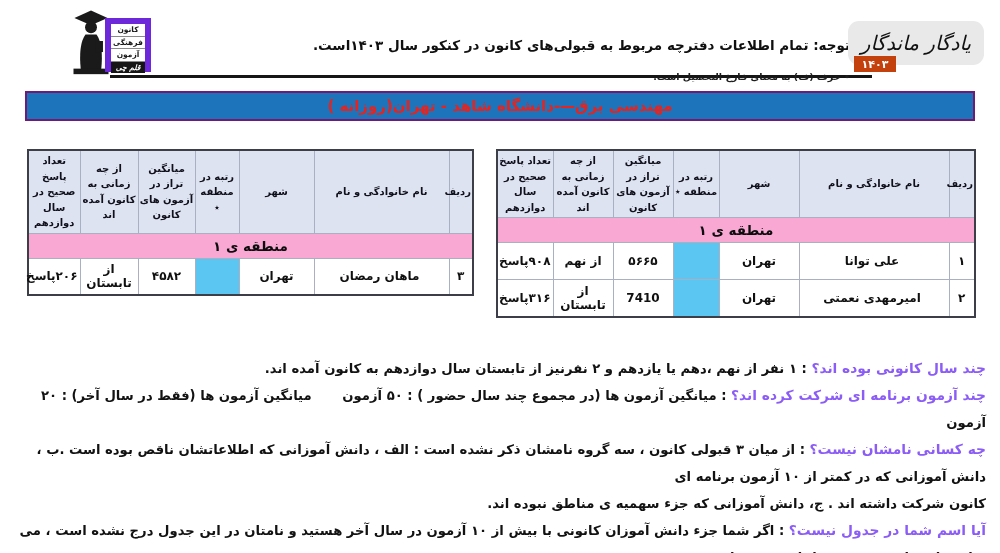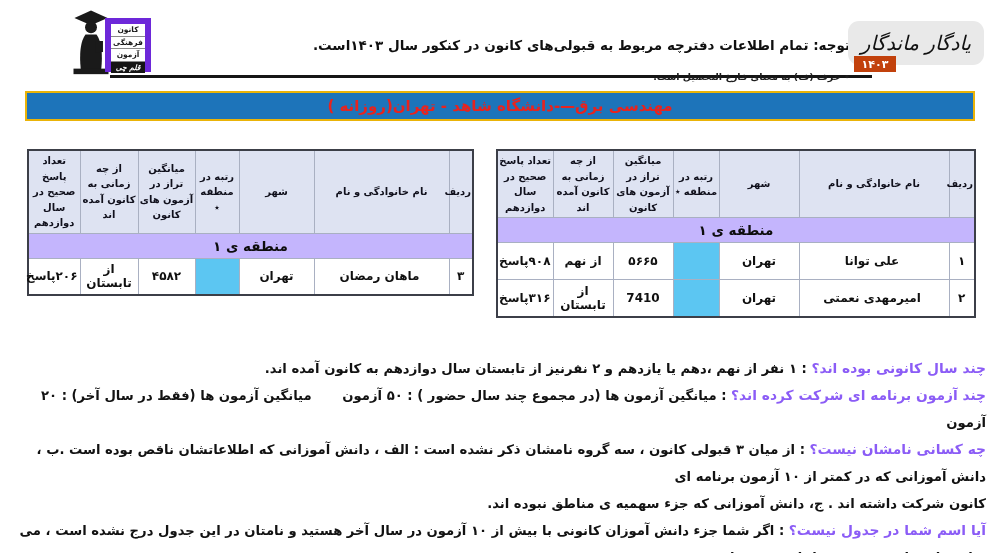--- a/index.html
+++ b/index.html
@@ -25,34 +25,34 @@
   .yadegar{position:absolute;right:16px;top:21px;width:136px;height:44px;background:#e9e9e9;
            border-radius:11px;display:flex;align-items:center;justify-content:center;}
   .yadegar-text{font-family:"DejaVu Serif",serif;font-style:italic;font-weight:normal;
                 font-size:20px;color:#111111;white-space:nowrap;}
   .year-badge{position:absolute;right:104px;top:56px;width:42px;height:16px;background:#c2410c;
               border-radius:0;color:#ffffff;font-size:11px;font-weight:bold;
               display:flex;align-items:center;justify-content:center;z-index:2;}
 
   
   .title-bar{position:absolute;left:25px;right:25px;top:91px;height:30px;background:#1d74ba;
-             border:2px solid #eab308;box-sizing:border-box;
+             border:2px solid #701a75;box-sizing:border-box;
              display:flex;align-items:center;justify-content:center;}
   .title-text{color:#e8231e;font-weight:bold;font-size:15px;letter-spacing:0;}
 
   
   table.tbl{position:absolute;top:149px;border-collapse:collapse;table-layout:fixed;
             background:#ffffff;border:2px solid #3c3f48;}
   table.tbl th,table.tbl td{border:1px solid #a9b0c2;box-sizing:border-box;}
   table.tbl th{background:#dee3f2;font-size:10px;font-weight:bold;color:#10101c;
                text-align:center;vertical-align:middle;padding:2px 1px;line-height:1.55;height:54px;}
   table.tbl td{font-size:12px;font-weight:bold;color:#101010;text-align:center;
                vertical-align:middle;height:37px;padding:0 2px;}
   table.tbl td.name{text-align:center;padding-right:6px;}
-  table.tbl tr.region td{background:#c4b5fd;font-size:13.5px;font-weight:bold;height:25px;
+  table.tbl tr.region td{background:#f9a8d4;font-size:13.5px;font-weight:bold;height:25px;
                          text-align:center;color:#0d0d0d;}
   table.tbl td.rank{background:#5cc6f2;}
   .tbl-right{right:24px;width:478px;}
   .tbl-left{left:27px;width:445px;}
 
   
   .foot{position:absolute;right:14px;left:14px;top:355px;text-align:right;
         font-size:13.2px;line-height:27px;color:#121212;font-weight:bold;}
   .foot .q{color:#8b5cf6;font-size:13.8px;}
   .foot .gap{margin-right:26px;}

